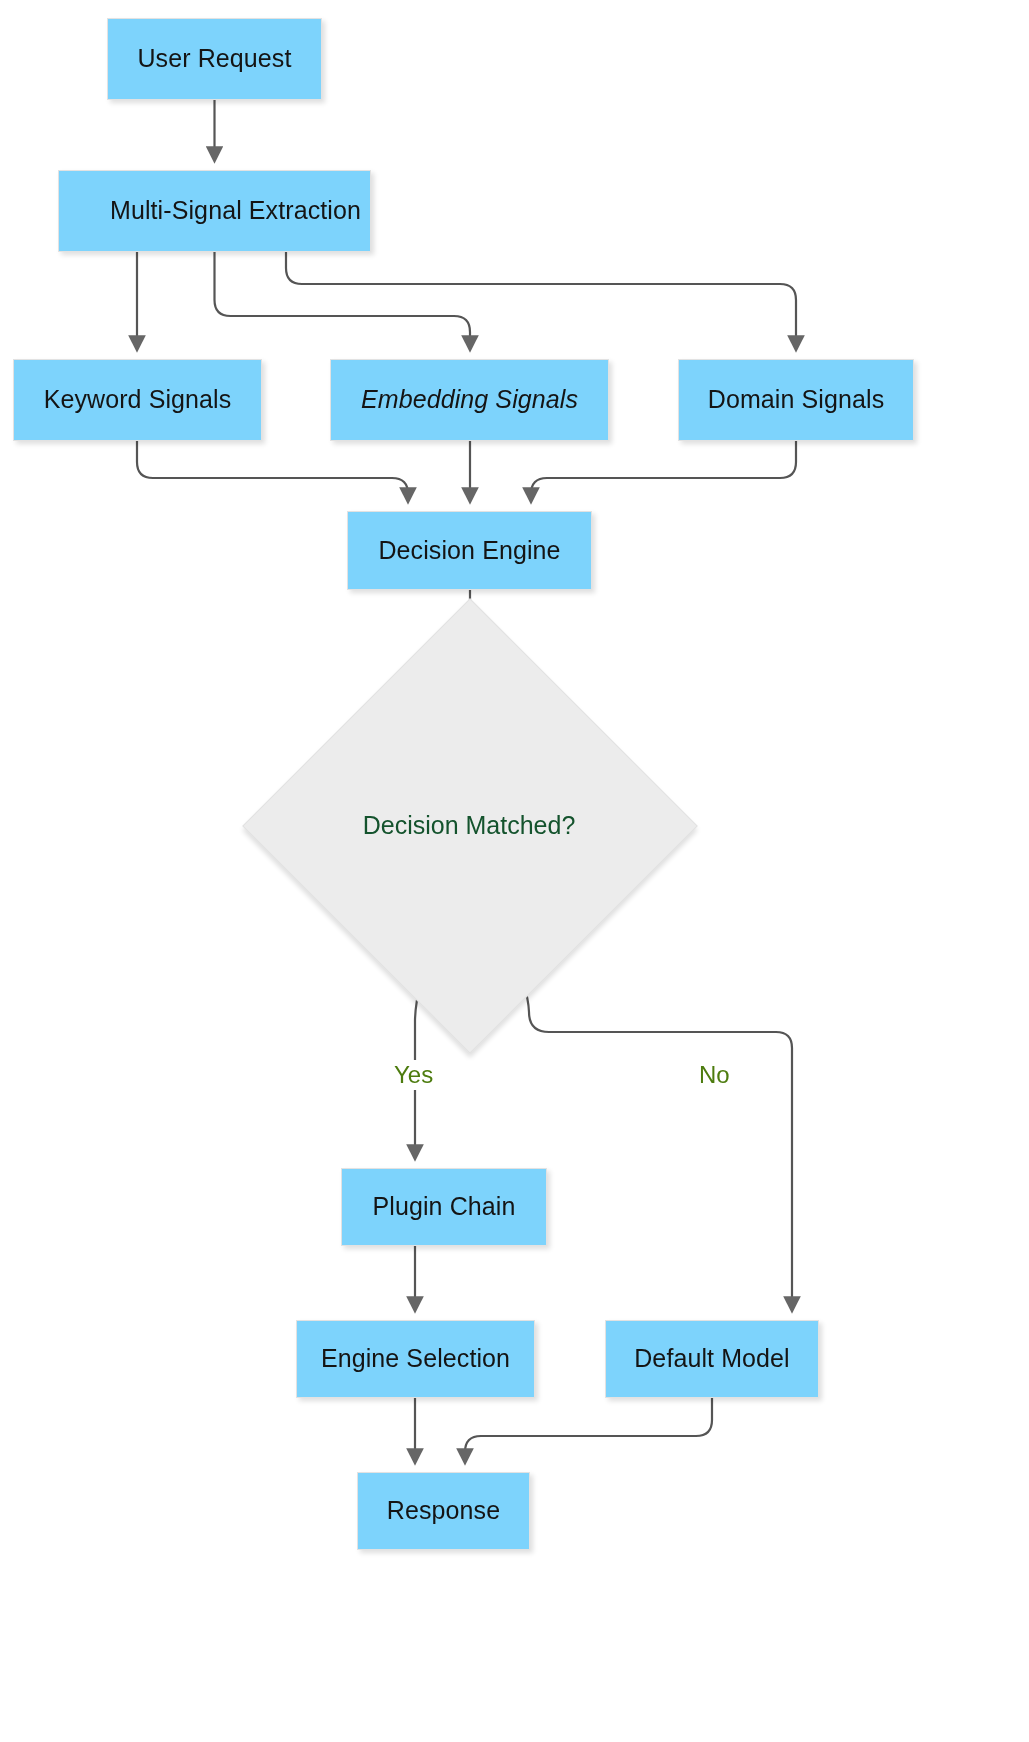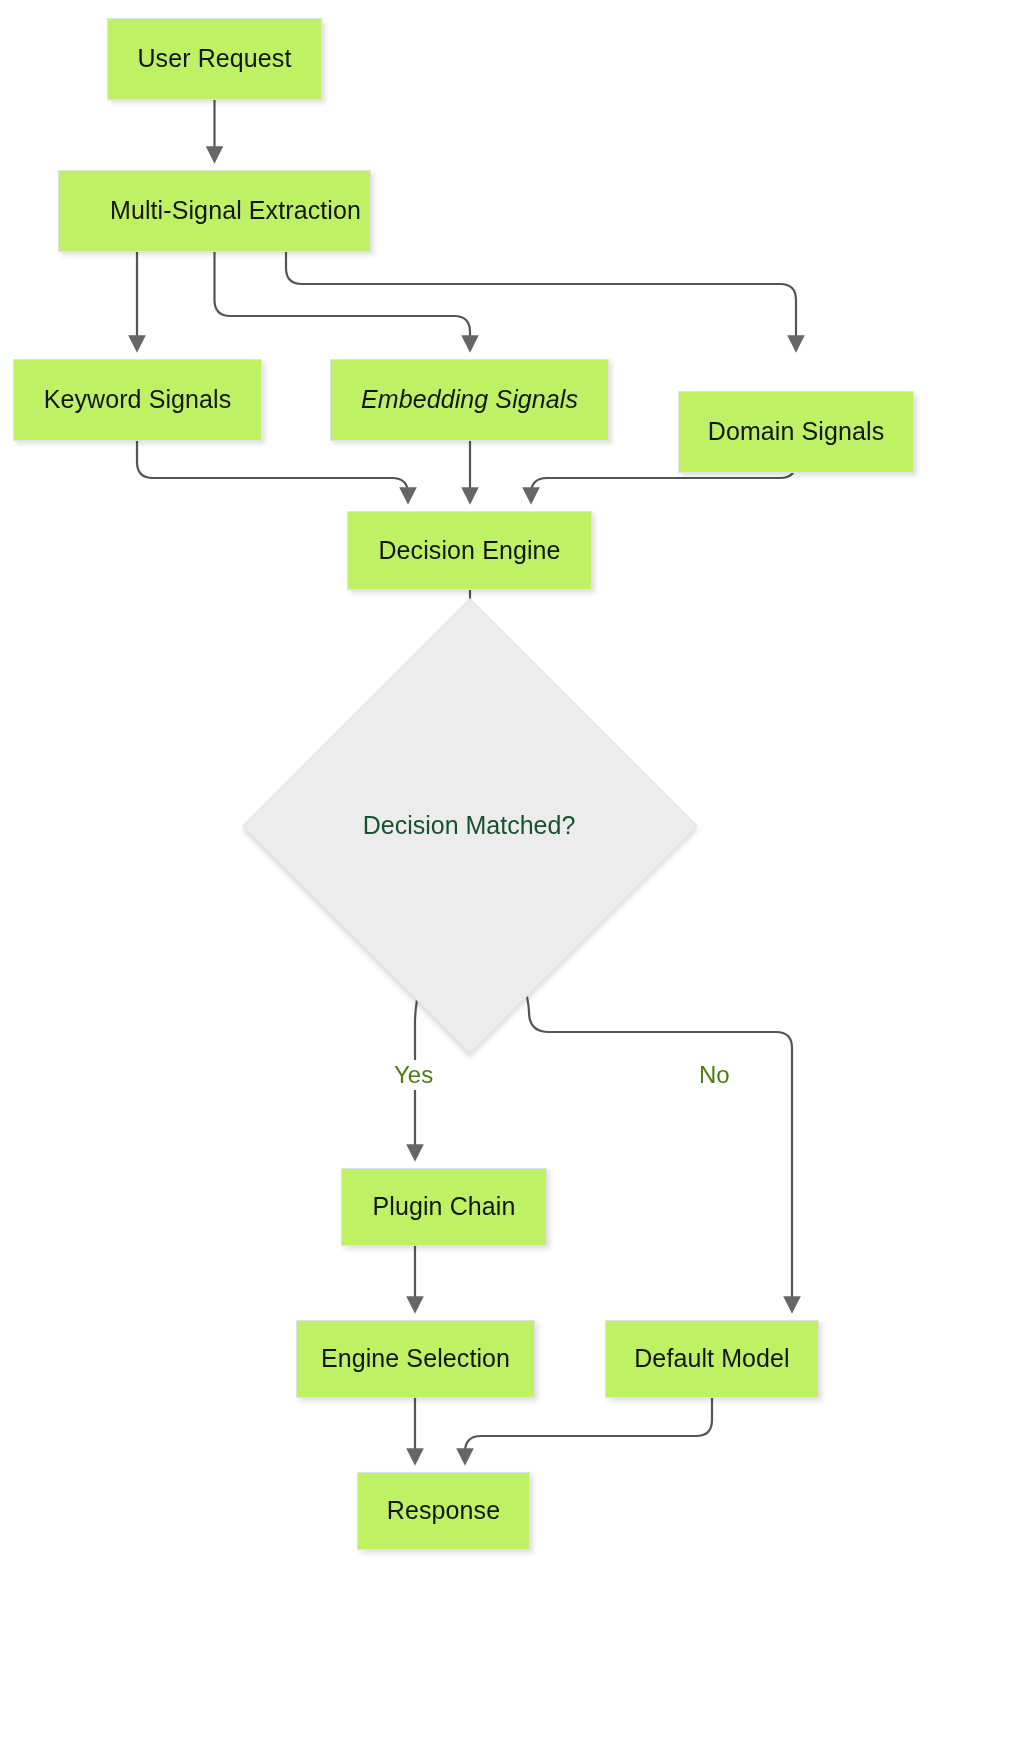--- a/index.html
+++ b/index.html
@@ -30,21 +30,21 @@
   .edge-path {
     fill: none;
     stroke: #555555;
     stroke-width: 2.2;
     stroke-linecap: round;
     stroke-linejoin: round;
   }
   .node {
     position: absolute;
     box-sizing: border-box;
-    background: #bef264;
+    background: #7dd3fc;
     border: 1px solid #E2E2E2;
     display: flex;
     align-items: center;
     justify-content: center;
     color: #141414;
     font-size: 25px;
     line-height: 1.1;
     letter-spacing: 0.1px;
     white-space: nowrap;
     box-shadow: 3px 3px 5px rgba(0,0,0,0.13);
@@ -117,21 +117,21 @@
       </div>
       <div class="node" style="left: 58px; top: 170px; width: 313px; height: 82px; padding-left: 42px;">
         <span>Multi-Signal Extraction</span>
       </div>
       <div class="node" style="left: 13px; top: 359px; width: 249px; height: 82px;">
         <span>Keyword Signals</span>
       </div>
       <div class="node" style="left: 330px; top: 359px; width: 279px; height: 82px; font-style: italic;">
         <span>Embedding Signals</span>
       </div>
-      <div class="node" style="left: 678px; top: 359px; width: 236px; height: 82px; margin-top: 32px;">
+      <div class="node" style="left: 678px; top: 359px; width: 236px; height: 82px;">
         <span>Domain Signals</span>
       </div>
       <div class="node" style="left: 347px; top: 511px; width: 245px; height: 79px;">
         <span>Decision Engine</span>
       </div>
       <div class="node-decision" style="left: 309px; top: 665px; width: 320px; height: 320px;">
         <div class="diamond-shape"></div>
         <span class="diamond-label">Decision Matched?</span>
       </div>
       <div class="node" style="left: 312px; top: 1168px; width: 206px; height: 78px; margin-left: 29px;">

